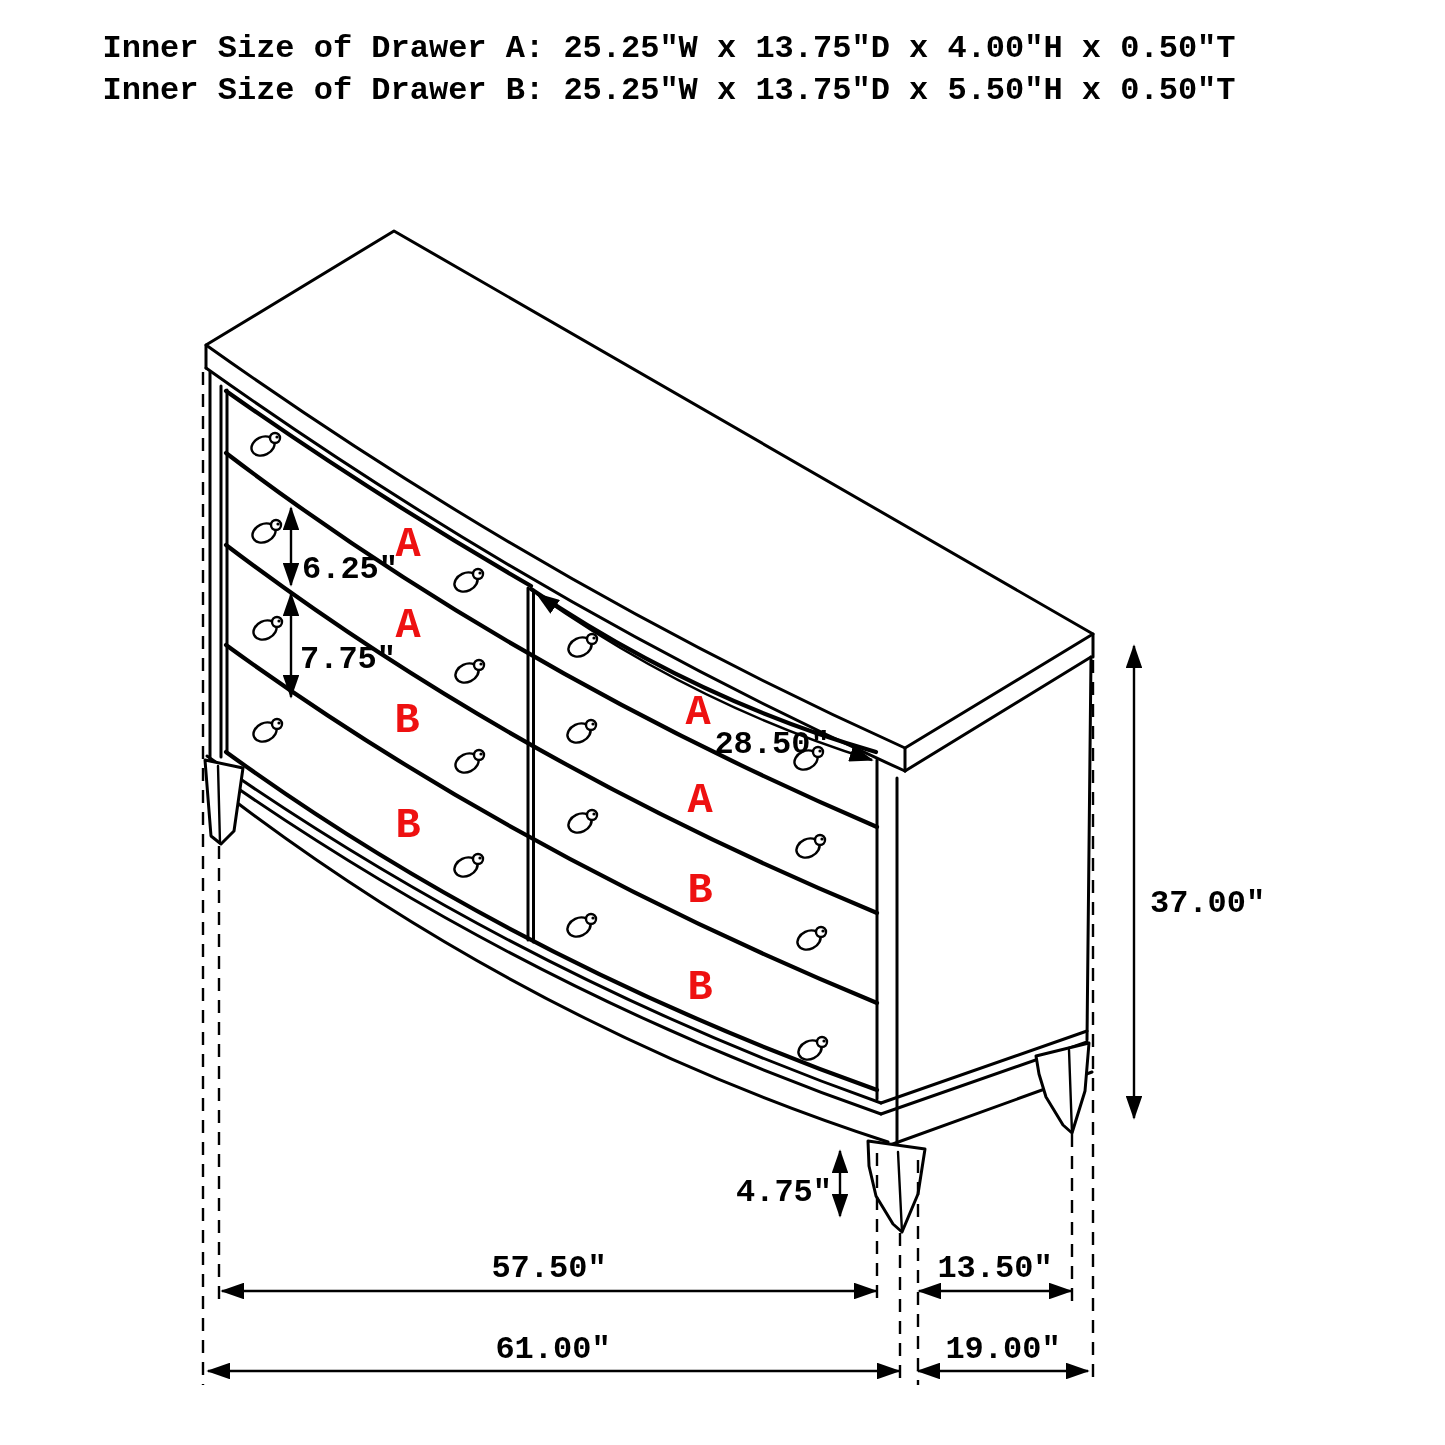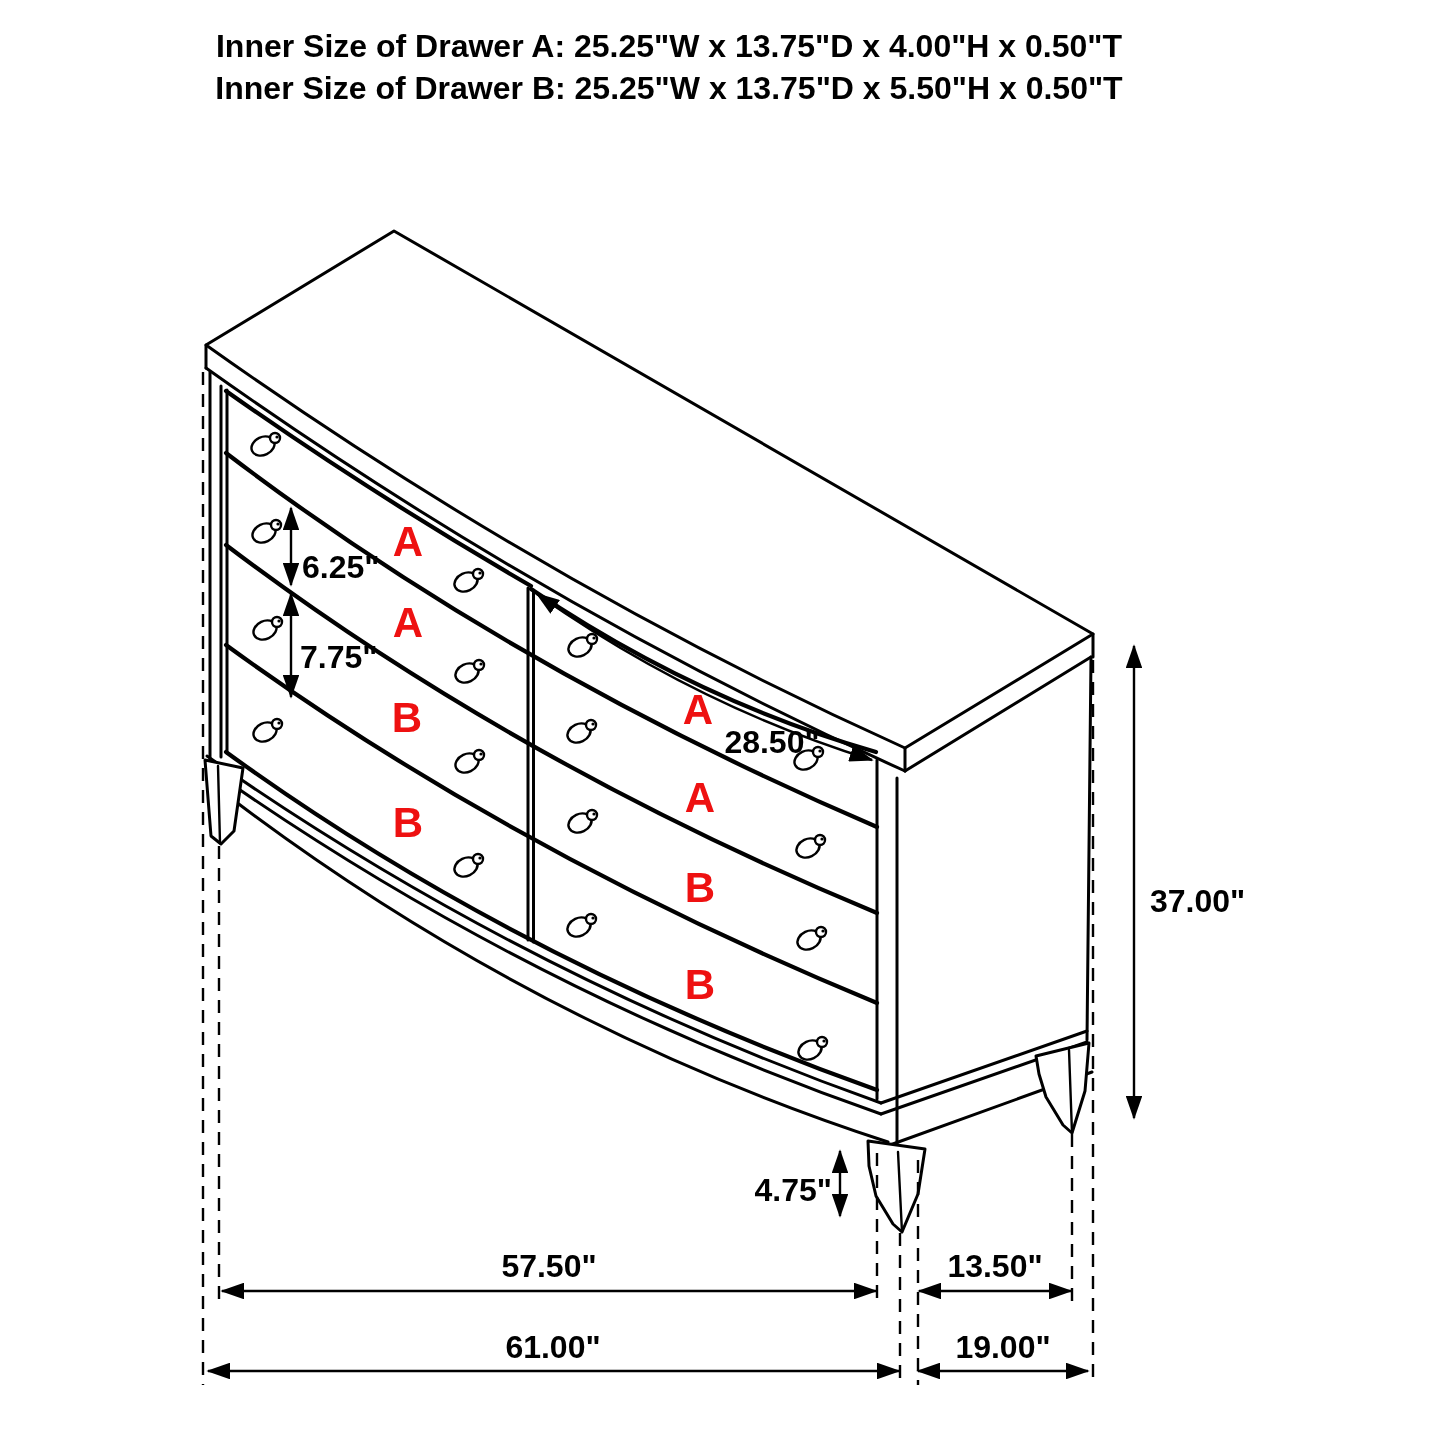--- a/index.html
+++ b/index.html
@@ -5,21 +5,21 @@
   :root{
     --label-red:#ee1111;
     --line-ink:#000000;
     --background:#ffffff;
   }
   html,body{margin:0;padding:0;background:#fff;}
   .stage{
     position:relative;
     width:1445px;height:1445px;
     background:var(--background);
-    font-family:Liberation Sans, sans-serif;
+    font-family:Liberation Mono, monospace;
   }
   svg{position:absolute;left:0;top:0;}
   
   .ln   {fill:none;stroke:var(--line-ink);stroke-width:3;stroke-linecap:round;}
   .thick{fill:none;stroke:var(--line-ink);stroke-width:4.2;stroke-linecap:round;}
   .thin {fill:none;stroke:var(--line-ink);stroke-width:2.4;stroke-linecap:round;}
   .face {fill:#ffffff;stroke:var(--line-ink);stroke-width:3;stroke-linejoin:round;}
   .leg  {fill:#ffffff;stroke:var(--line-ink);stroke-width:3;stroke-linejoin:round;}
   .dash {fill:none;stroke:var(--line-ink);stroke-width:2.4;stroke-dasharray:13 9;}
   .dim  {fill:none;stroke:var(--line-ink);stroke-width:2.4;

